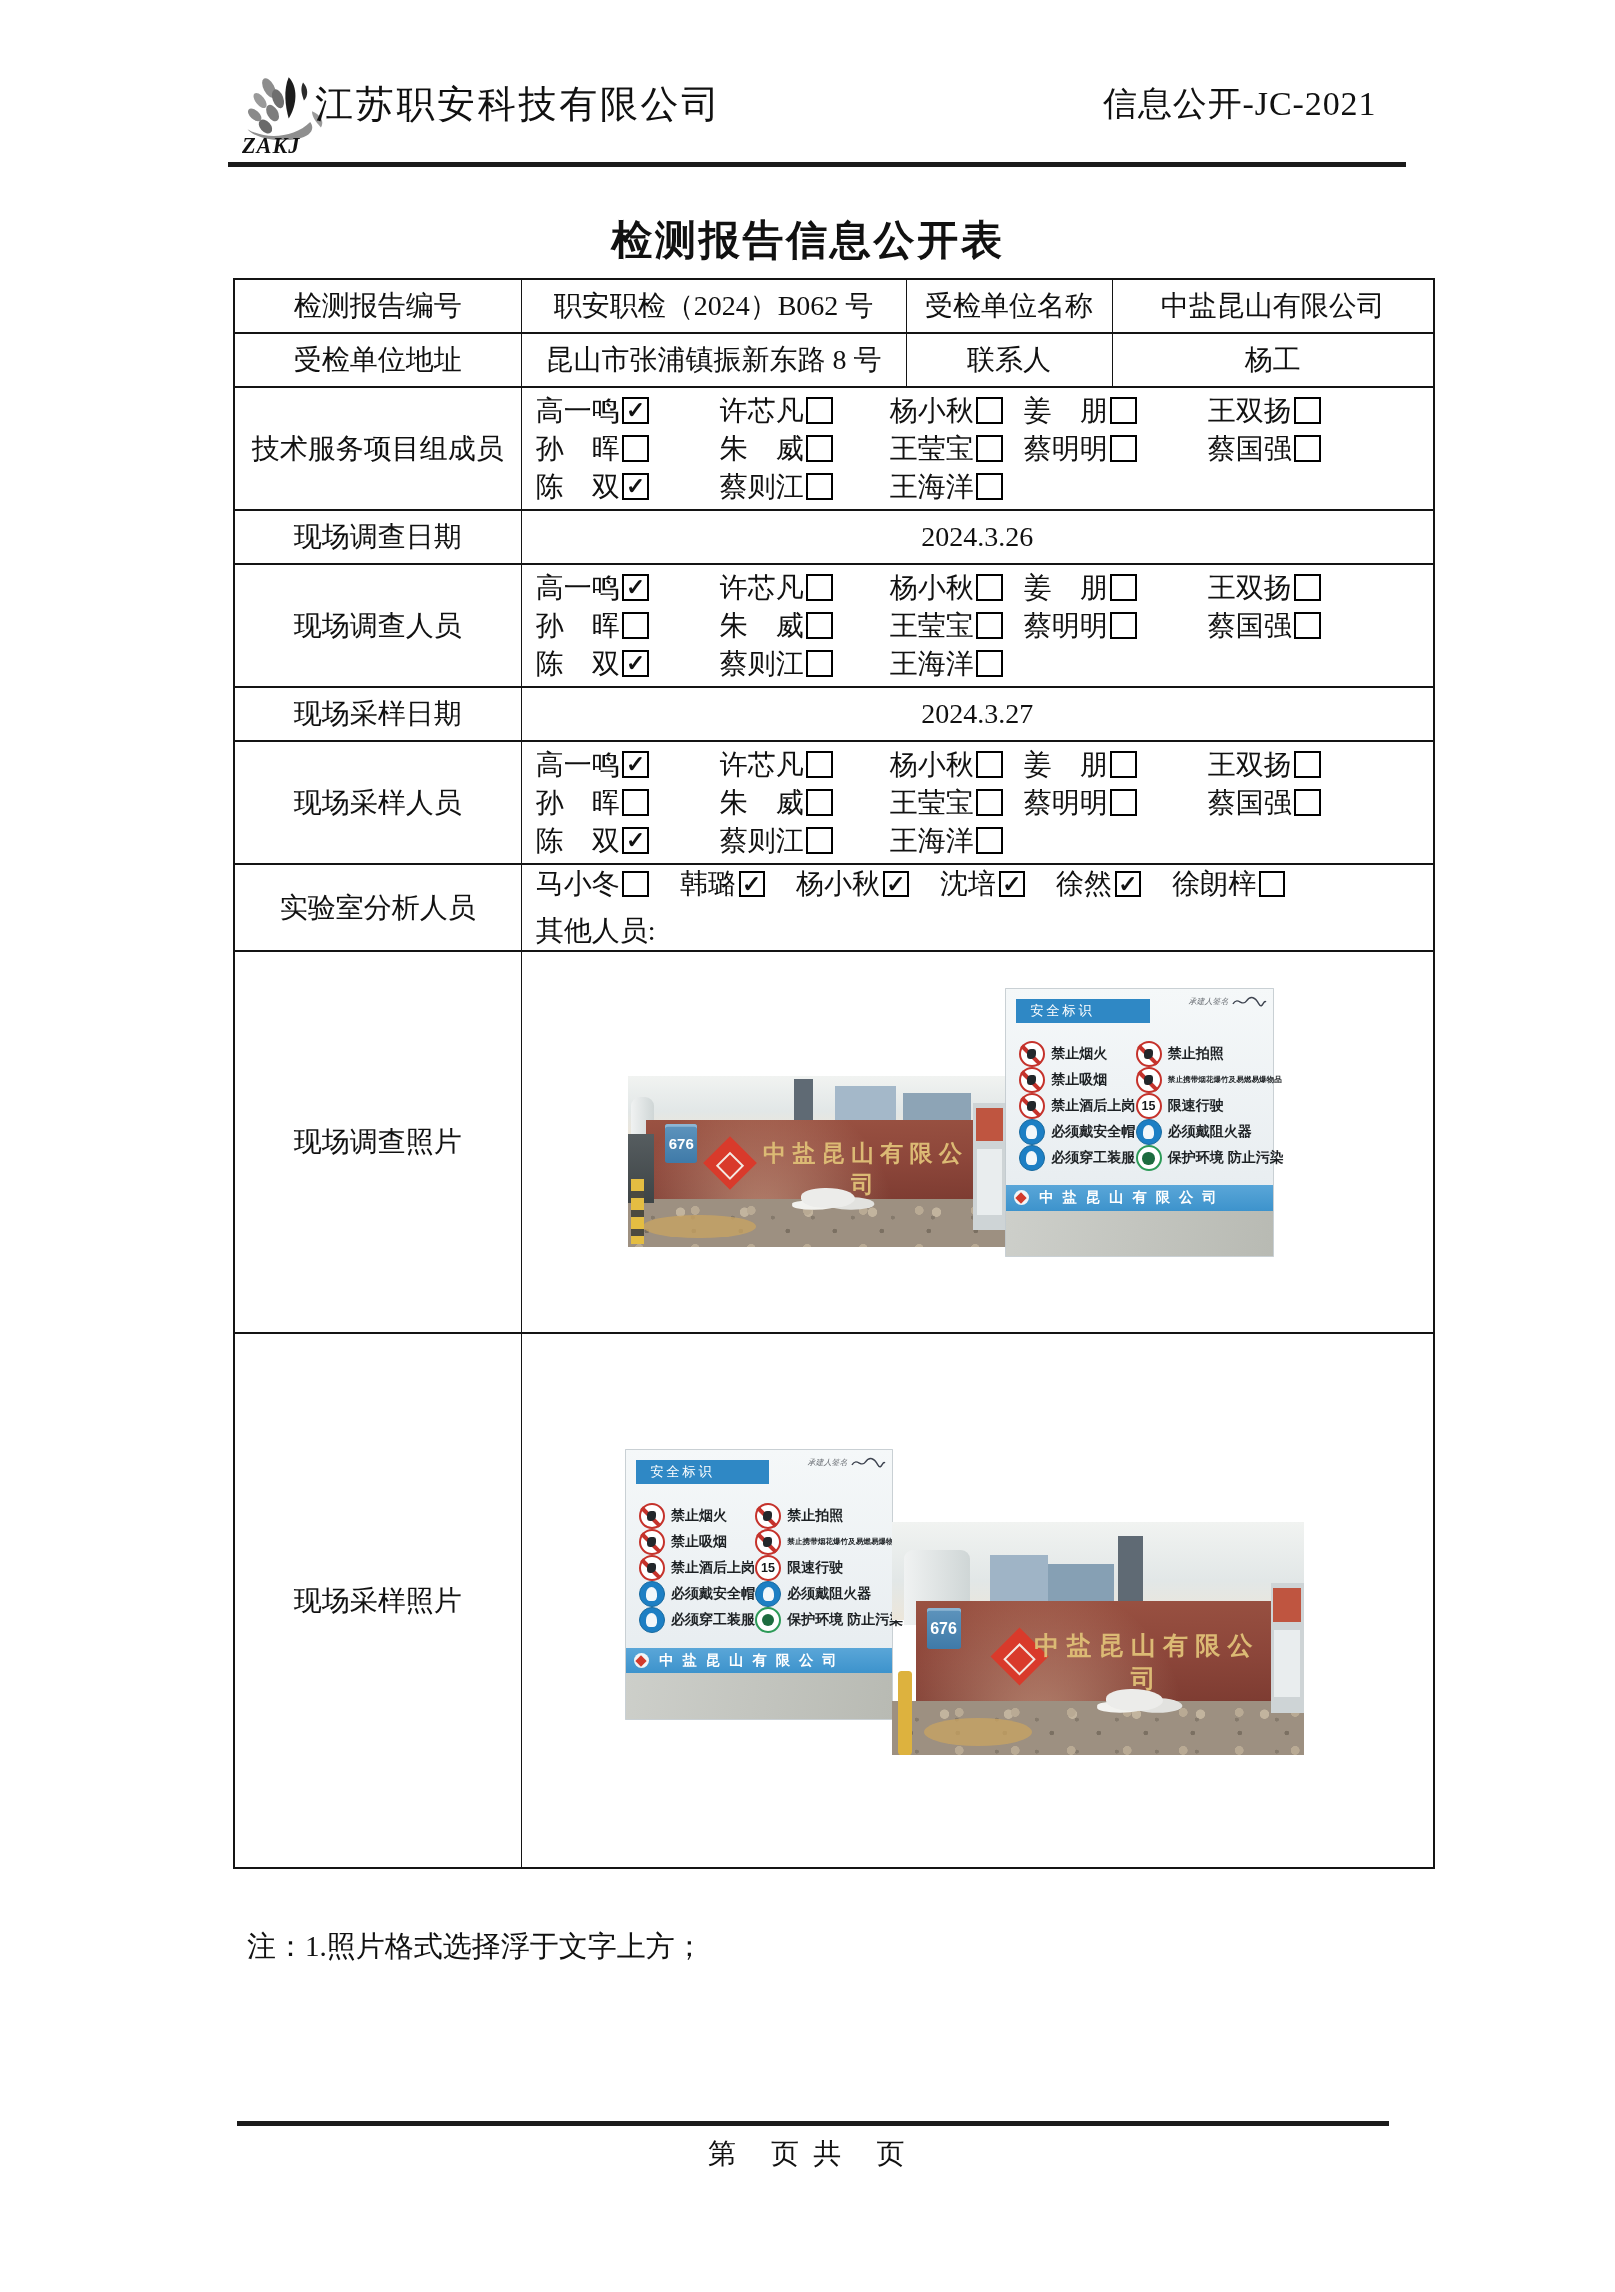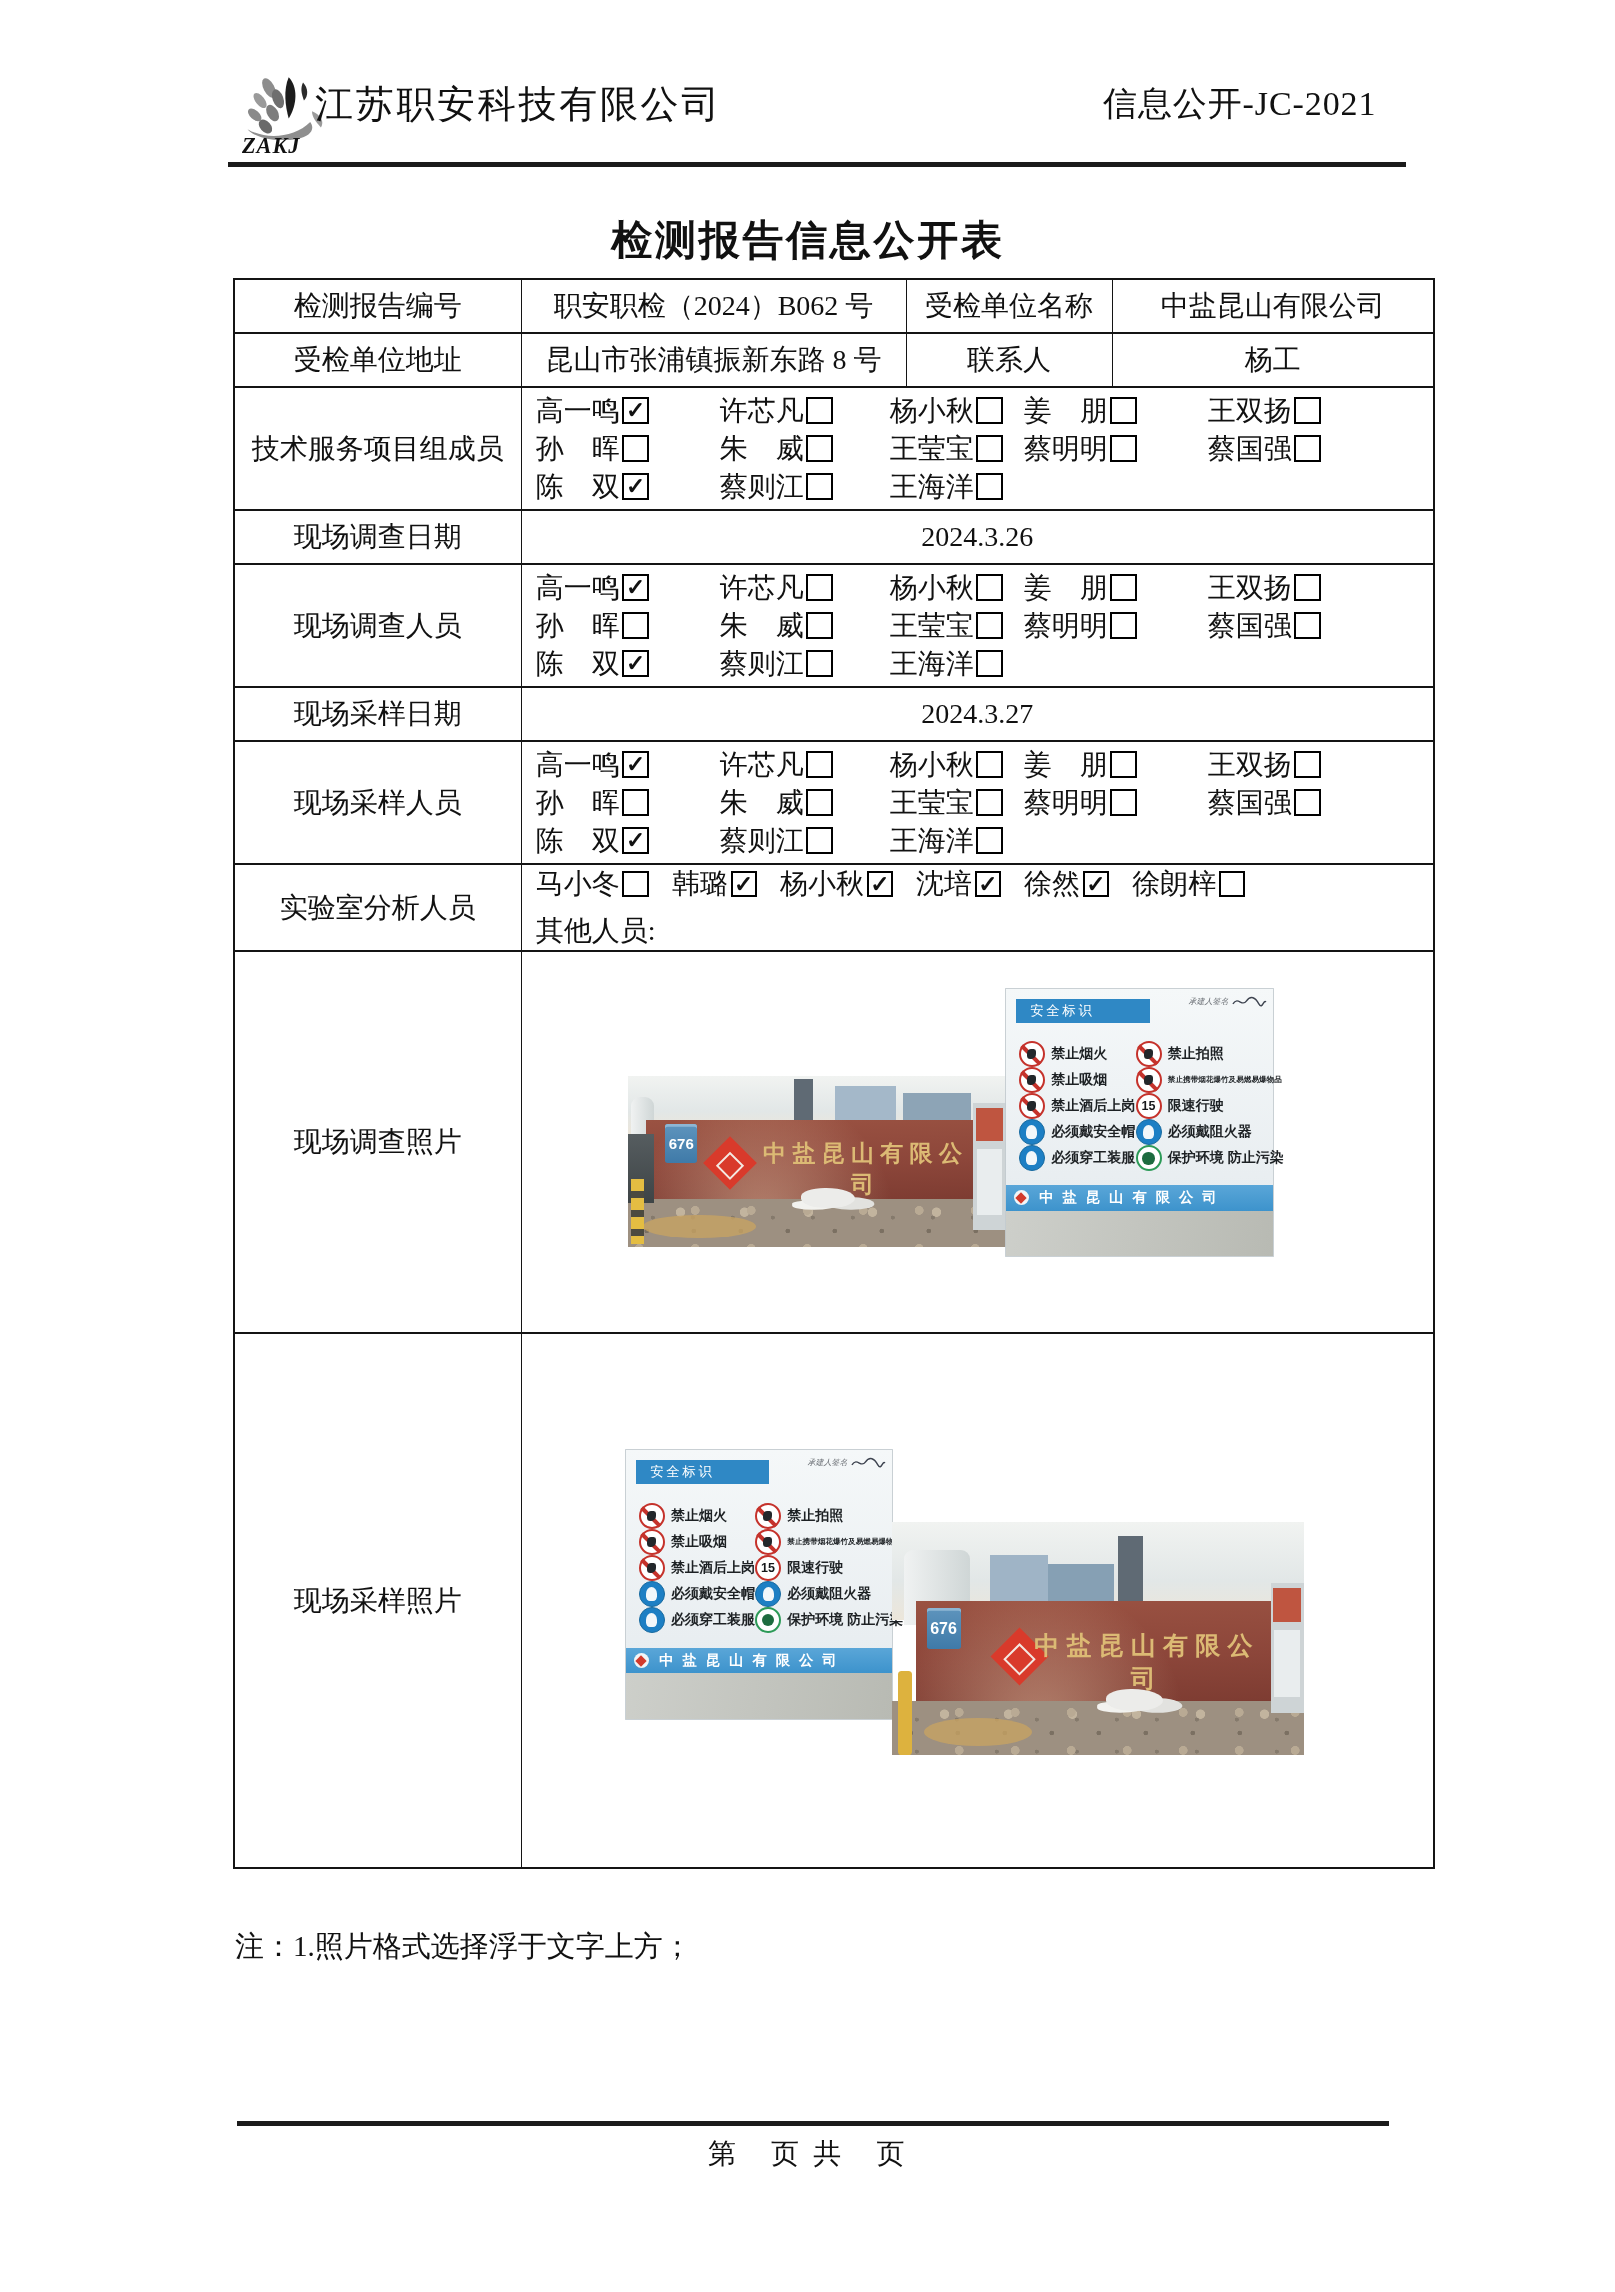--- a/index.html
+++ b/index.html
@@ -22,26 +22,26 @@
   tr.h60{height:54px;} tr.h137{height:123px;} tr.h94{height:84px;} tr.h427{height:382px;} tr.h597{height:535px;}
 
   .staff-wrap{display:flex;flex-direction:column;justify-content:space-evenly;height:100%;}
   .staff-line{display:grid;grid-template-columns:184px 170px 134px 184px auto;
               padding-left:14.3px;align-items:center;justify-items:start;}
   .staff-item{display:flex;align-items:center;}
   .staff-name{font-size:28px;white-space:pre;}
   .cb{width:22.4px;height:22.4px;border:2.7px solid #000;margin-left:2.7px;display:inline-flex;
       align-items:center;justify-content:center;font-size:23px;font-weight:bold;line-height:1;flex:0 0 auto;}
   .lab-wrap{display:flex;flex-direction:column;justify-content:center;gap:9px;height:100%;}
-  .lab-line{display:flex;gap:23px;padding-left:14.3px;align-items:flex-start;}
+  .lab-line{display:flex;gap:31px;padding-left:14.3px;align-items:flex-start;}
   .lab-other{padding-left:14.3px;text-align:left;font-size:28px;}
   .photo-cell{position:relative;}
 
   
-  .note{left:235px;top:1927px;font-size:29px;font-family:Liberation Serif, serif;}
+  .note{left:247px;top:1927px;font-size:29px;font-family:Liberation Serif, serif;}
   .ftr-rule{left:237px;top:2121px;width:1152px;height:4.5px;background:#1b1b1b;}
   .ftr-text{left:0;top:2135px;width:1616px;text-align:center;font-size:28px;letter-spacing:3.6px;}
 
   
   .wallphoto{position:absolute;overflow:hidden;font-family:"Liberation Sans","DejaVu Sans",sans-serif;}
   .sky{position:absolute;left:0;right:0;top:0;background:linear-gradient(180deg,#f1f3f1,#e2e7e7 60%,#ece6da);}
   .redwall{position:absolute;background:
       radial-gradient(circle at 35% 120%,rgba(244,214,183,.45),rgba(244,214,183,0) 55%),
       linear-gradient(178deg,#9a5242,#8c463a 55%,#7c3b31);}
   .ground{position:absolute;left:0;right:0;bottom:0;

